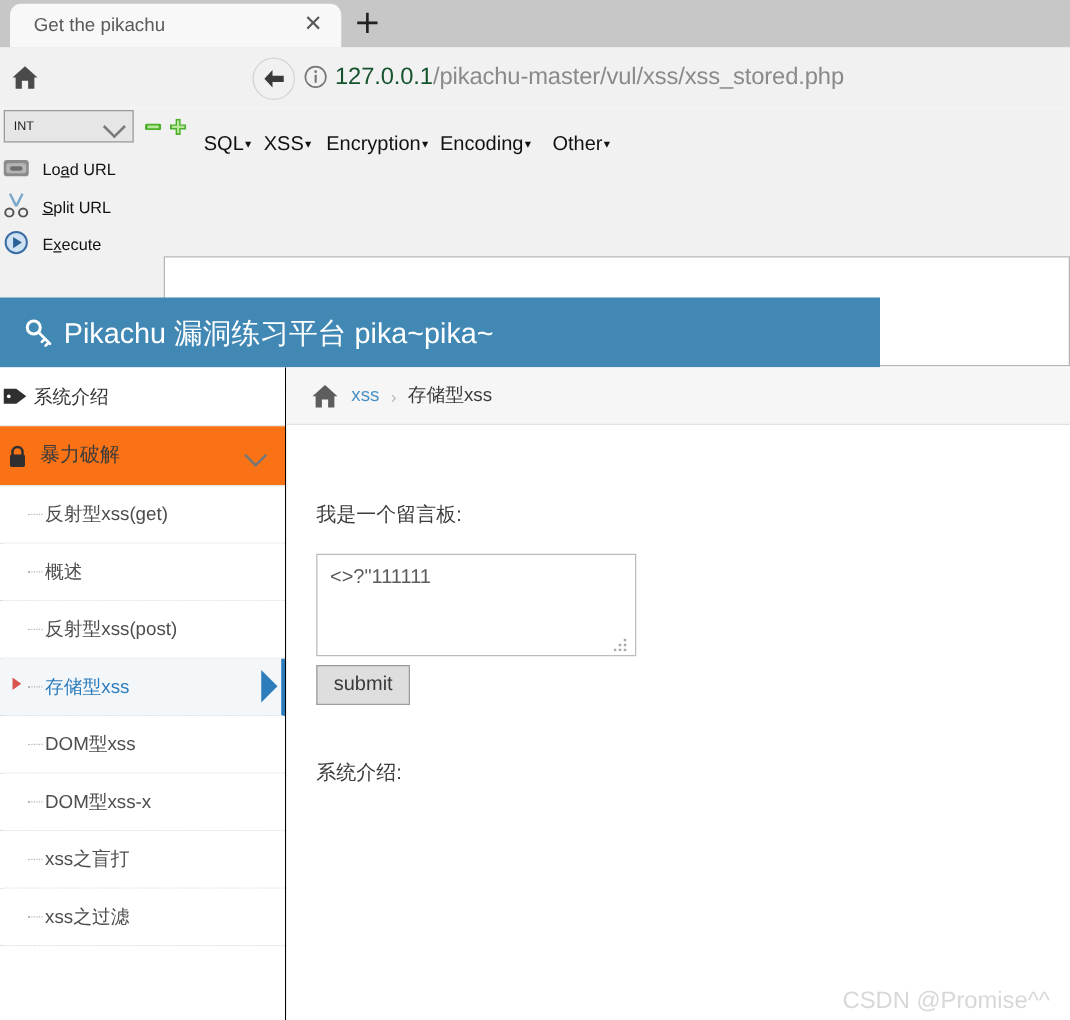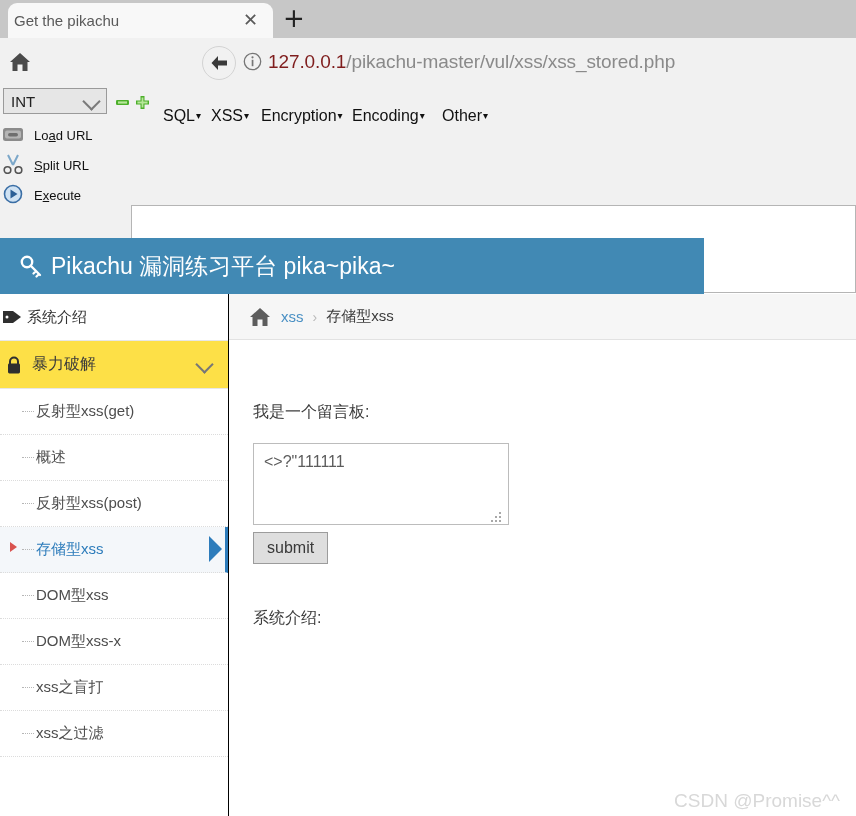--- a/index.html
+++ b/index.html
@@ -16,21 +16,21 @@
     position:absolute;left:0;top:0;width:856px;height:38px;
     background:#c7c7c7;
   }
   .tab{
     position:absolute;left:8px;top:3px;width:265px;height:35px;
     background:#f8f8f8;
     border-top-left-radius:9px;border-top-right-radius:9px;
     display:flex;align-items:center;
   }
   .tab-title{
-    font-size:15px;color:#5a5a5a;margin-left:6px;
+    font-size:15px;color:#5a5a5a;margin-left:19px;
     white-space:nowrap;overflow:hidden;text-overflow:ellipsis;
     max-width:185px;
   }
   .tab-close{
     position:absolute;right:14px;top:9px;width:17px;height:17px;
     color:#5a5a5a;font-size:18px;line-height:16px;text-align:center;
     font-family:"DejaVu Sans",sans-serif;cursor:pointer;
   }
   .newtab{
     position:absolute;left:281px;top:6px;width:26px;height:26px;
@@ -51,31 +51,31 @@
     border-radius:50%;border:1px solid #d3d3d3;background:#f1f1f1;
     display:flex;align-items:center;justify-content:center;cursor:pointer;
   }
   .info-icon{
     position:absolute;left:243px;top:14px;width:19px;height:19px;cursor:pointer;
   }
   .urltext{
     position:absolute;left:268px;top:13px;font-size:19px;color:#8a8a8a;
     white-space:nowrap;letter-spacing:-0.1px;
   }
-  .urltext .host{color:#7f1d1d;margin-top:33px;}
+  .urltext .host{color:#14532d;margin-top:33px;}
 
   
   .hackbar{
     position:absolute;left:0;top:86px;width:856px;height:152px;
     background:#f1f1f1;
   }
   .hb-select{
     position:absolute;left:3px;top:2px;width:104px;height:26px;
     background:#e6e6e6;border:1px solid #9a9a9a;
-    font-size:15px;color:#222;
+    font-size:10px;color:#222;
     display:flex;align-items:center;padding-left:7px;
     box-sizing:border-box;cursor:pointer;
   }
   .hb-select .chev{
     position:absolute;right:8px;top:6px;width:11px;height:11px;
     border-right:2px solid #7a7a7a;border-bottom:2px solid #7a7a7a;
     transform:rotate(45deg);
   }
   .hb-minus,.hb-plus{
     position:absolute;top:9px;width:13px;height:13px;cursor:pointer;
@@ -133,21 +133,21 @@
     height:46px;display:flex;align-items:center;
     border-bottom:1px solid #e7e7e7;background:#fff;cursor:pointer;
   }
   .sb-top .ic{margin-left:2px;display:flex;align-items:center;}
   .sb-top .lb{font-size:15px;color:#333;margin-left:3px;}
 
   .sb-group{
     position:relative;height:47px;display:flex;align-items:center;
     border-bottom:1px solid #e7e7e7;cursor:pointer;background:#f7f8fa;
   }
-  .sb-group.plain{background:#fde047;}
+  .sb-group.plain{background:#f97316;}
   .sb-group .ic{margin-left:4px;display:flex;align-items:center;}
   .sb-group .lb{font-size:16px;color:#3b3b3b;margin-left:8px;}
   .sb-group.active .lb{color:#2d7cbb;font-weight:bold;}
   .sb-group .chev{
     position:absolute;right:17px;top:17px;width:11px;height:11px;
     border-right:2px solid #777;border-bottom:2px solid #777;
     transform:rotate(45deg);
   }
   .sb-group.active{background:#fff;border-right:3px solid #2d7cbb;}
 

